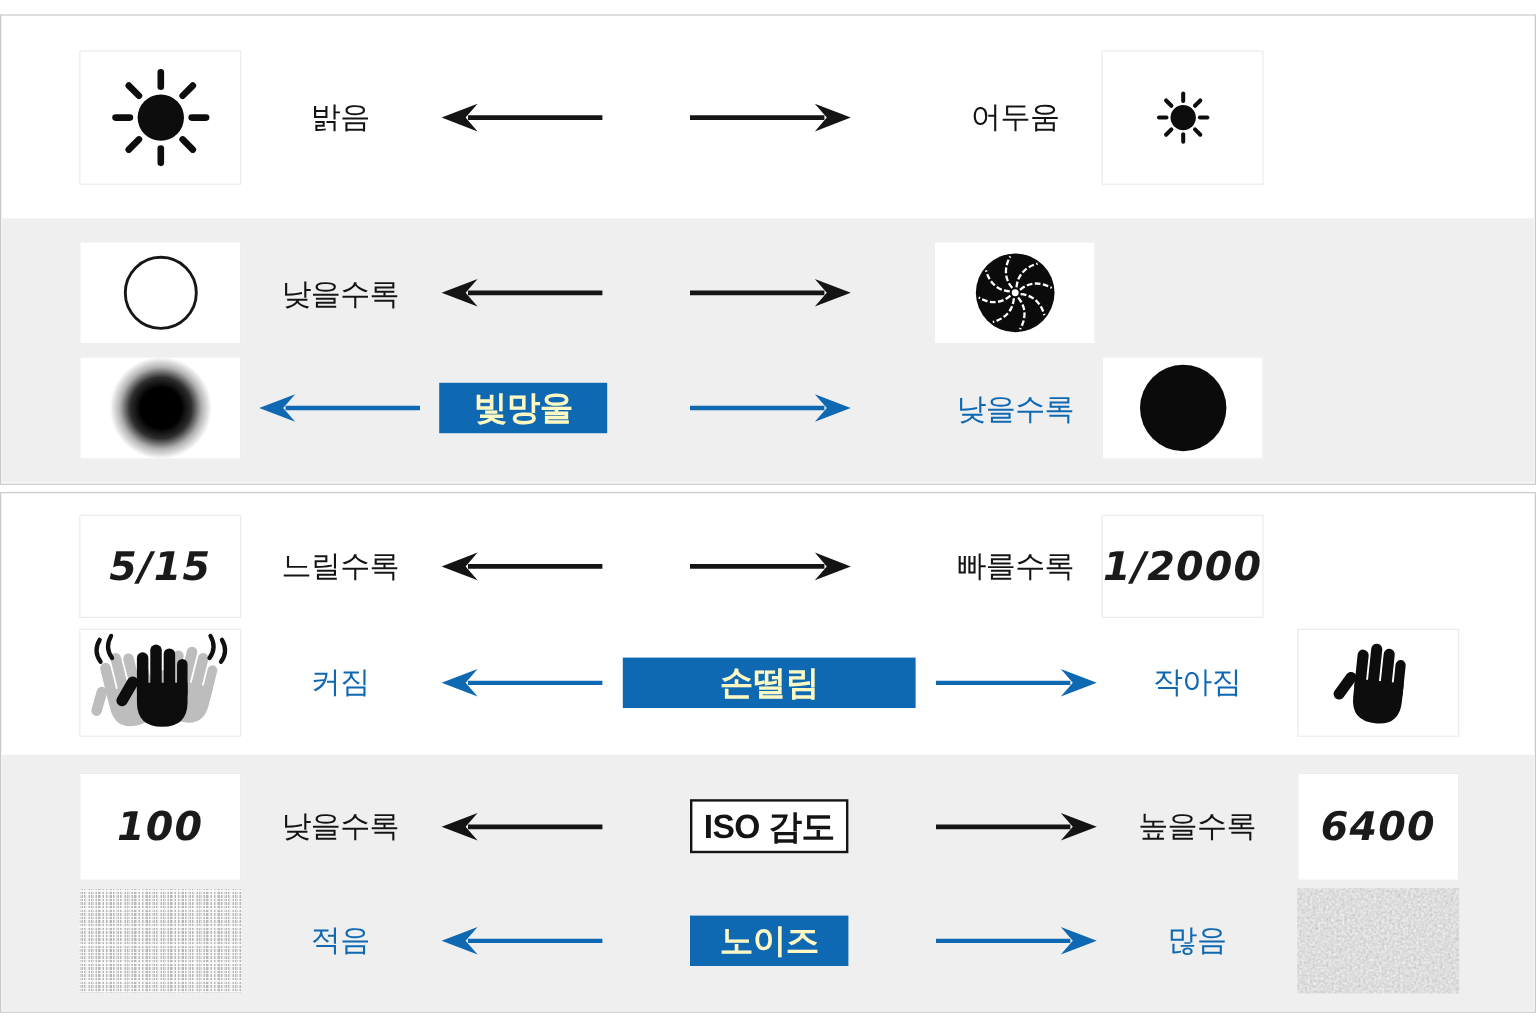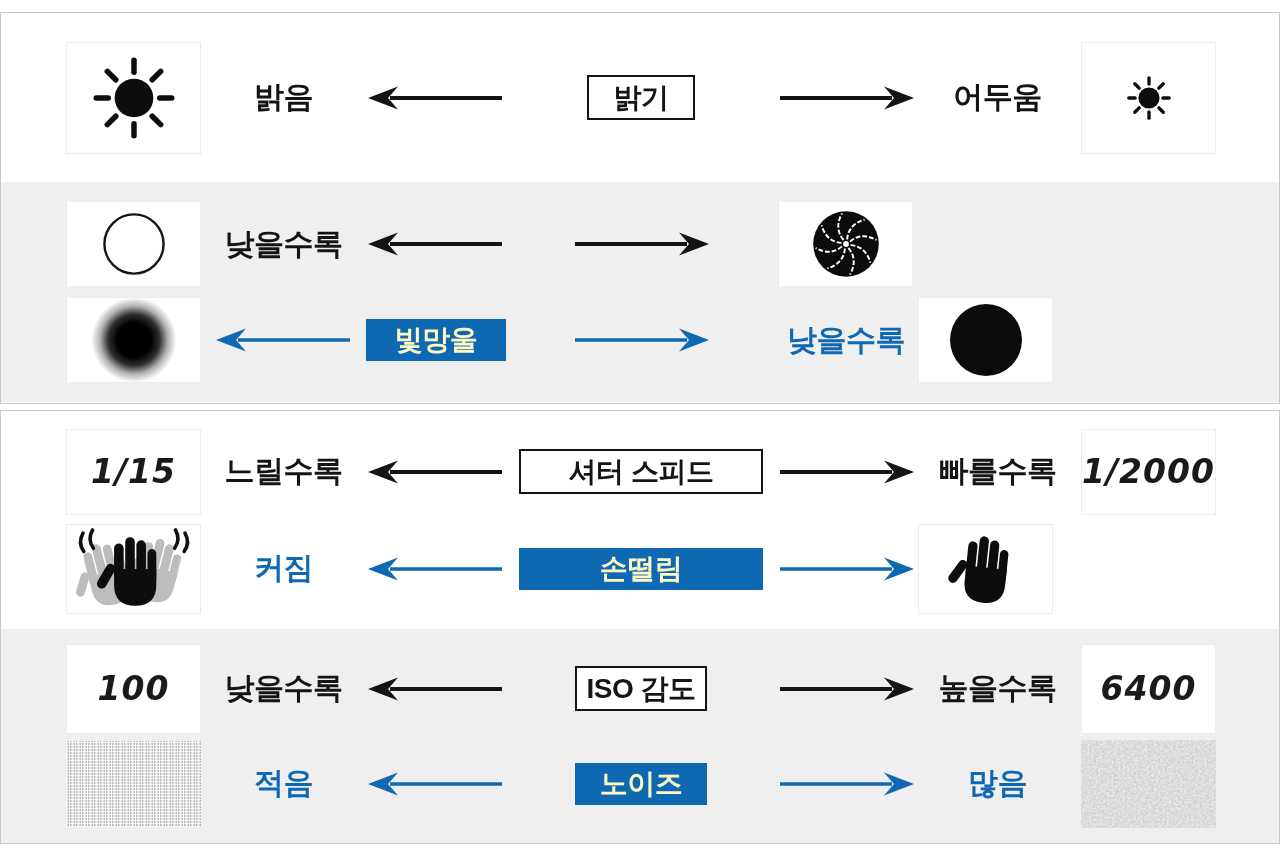--- a/index.html
+++ b/index.html
@@ -18,21 +18,21 @@
   #row-aperture{height:220px;padding:14px 0}
   #row-shutter{height:218px;padding:12px 0}
   #row-iso{height:214px;padding:12px 0}
 
   .line{flex:1;display:grid;align-items:center;
         grid-template-columns:200px 165px 140px 270px 140px 163px 1fr}
   .cell{display:flex;align-items:center;justify-content:center}
   .c-iconl{justify-content:flex-start;padding-left:65px}
   .c-iconr{justify-content:flex-start;padding-left:2px}
 
-  .c-word{font-size:30px;font-weight:700;letter-spacing:-0.5px;color:var(--ink)}
+  .c-word{font-size:25px;font-weight:400;letter-spacing:-0.5px;color:var(--ink)}
   .c-word.blue{color:var(--blue)}
 
   .ibox{width:135px;background:#fff;border:1px solid #ececec;
         display:flex;align-items:center;justify-content:center;overflow:hidden}
   .ib-h112{height:112px}.ib-h86{height:86px}.ib-h90{height:90px}
 
   .cbox{border:2.5px solid var(--ink);background:#fff;height:45px;
         display:flex;align-items:center;justify-content:center;
         font-size:28px;font-weight:700;color:var(--ink);letter-spacing:-0.5px}
   .cbox.filled{background:var(--blue);border:none;color:#fef9c3;height:42px}
@@ -83,23 +83,20 @@
           </div>
         </div>
         <div class="cell c-word">밝음</div>
         <div class="cell">
           <svg class="arr black" width="140" height="26" viewBox="0 0 140 26">
             <line x1="136" y1="13" x2="24" y2="13" stroke="currentColor" stroke-width="4"></line>
             <path d="M2,13 L32,1.5 L22,13 L32,24.5 Z" fill="currentColor"></path>
           </svg>
         </div>
         <div class="cell">
-          <div class="cbox w1">밝기</div>
-        </div>
-        <div class="cell">
           <svg class="arr black" width="140" height="26" viewBox="0 0 140 26">
             <line x1="4" y1="13" x2="116" y2="13" stroke="currentColor" stroke-width="4"></line>
             <path d="M138,13 L108,1.5 L118,13 L108,24.5 Z" fill="currentColor"></path>
           </svg>
         </div>
         <div class="cell c-word">어두움</div>
         <div class="cell c-iconr">
           <div class="ibox ib-h112">
             <svg width="48" height="48" viewBox="0 0 100 100">
               <circle cx="50" cy="50" r="22" fill="#0d0d0d"></circle>
@@ -193,32 +190,29 @@
     </div>
   </div>
 
   <div class="panel" id="panel-bottom">
 
     <div class="row" id="row-shutter">
 
       <div class="line">
         <div class="cell c-iconl">
           <div class="ibox ib-h86">
-            <span class="num">1/15</span>
+            <span class="num">5/15</span>
           </div>
         </div>
         <div class="cell c-word">느릴수록</div>
         <div class="cell">
           <svg class="arr black" width="140" height="26" viewBox="0 0 140 26">
             <line x1="136" y1="13" x2="24" y2="13" stroke="currentColor" stroke-width="4"></line>
             <path d="M2,13 L32,1.5 L22,13 L32,24.5 Z" fill="currentColor"></path>
           </svg>
-        </div>
-        <div class="cell">
-          <div class="cbox w3">셔터 스피드</div>
         </div>
         <div class="cell">
           <svg class="arr black" width="140" height="26" viewBox="0 0 140 26">
             <line x1="4" y1="13" x2="116" y2="13" stroke="currentColor" stroke-width="4"></line>
             <path d="M138,13 L108,1.5 L118,13 L108,24.5 Z" fill="currentColor"></path>
           </svg>
         </div>
         <div class="cell c-word">빠를수록</div>
         <div class="cell c-iconr">
           <div class="ibox ib-h86">
@@ -262,20 +256,21 @@
         </div>
         <div class="cell">
           <div class="cbox filled w3">손떨림</div>
         </div>
         <div class="cell">
           <svg class="arr blue" width="140" height="26" viewBox="0 0 140 26">
             <line x1="4" y1="13" x2="116" y2="13" stroke="currentColor" stroke-width="3.6"></line>
             <path d="M138,13 L108,1.5 L118,13 L108,24.5 Z" fill="currentColor"></path>
           </svg>
         </div>
+        <div class="cell c-word blue">작아짐</div>
         <div class="cell c-iconr">
           <div class="ibox ib-h90">
             <svg width="78" height="80" viewBox="0 0 100 104">
               <g fill="#0d0d0d" transform="rotate(6 50 52)">
                 <rect x="24" y="18" width="12" height="46" rx="6"></rect>
                 <rect x="38" y="10" width="12" height="54" rx="6"></rect>
                 <rect x="52" y="14" width="12" height="52" rx="6"></rect>
                 <rect x="66" y="25" width="11" height="42" rx="5.5"></rect>
                 <path d="M24,50 L77,50 L77,70 Q77,96 50.5,96 Q24,96 24,70 Z"></path>
                 <rect x="8" y="42" width="12" height="34" rx="6" transform="rotate(30 14 59)"></rect>

